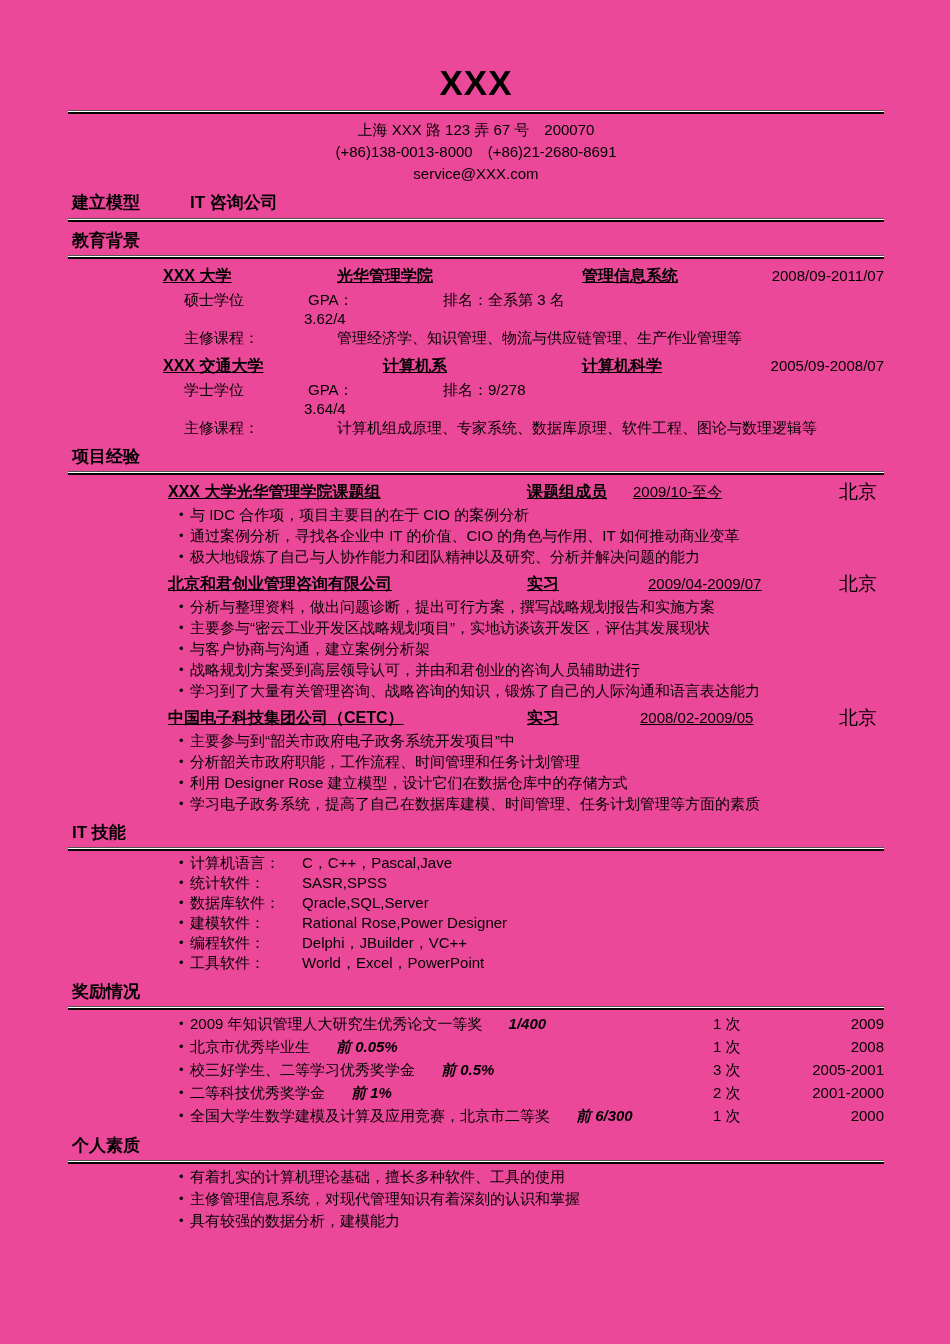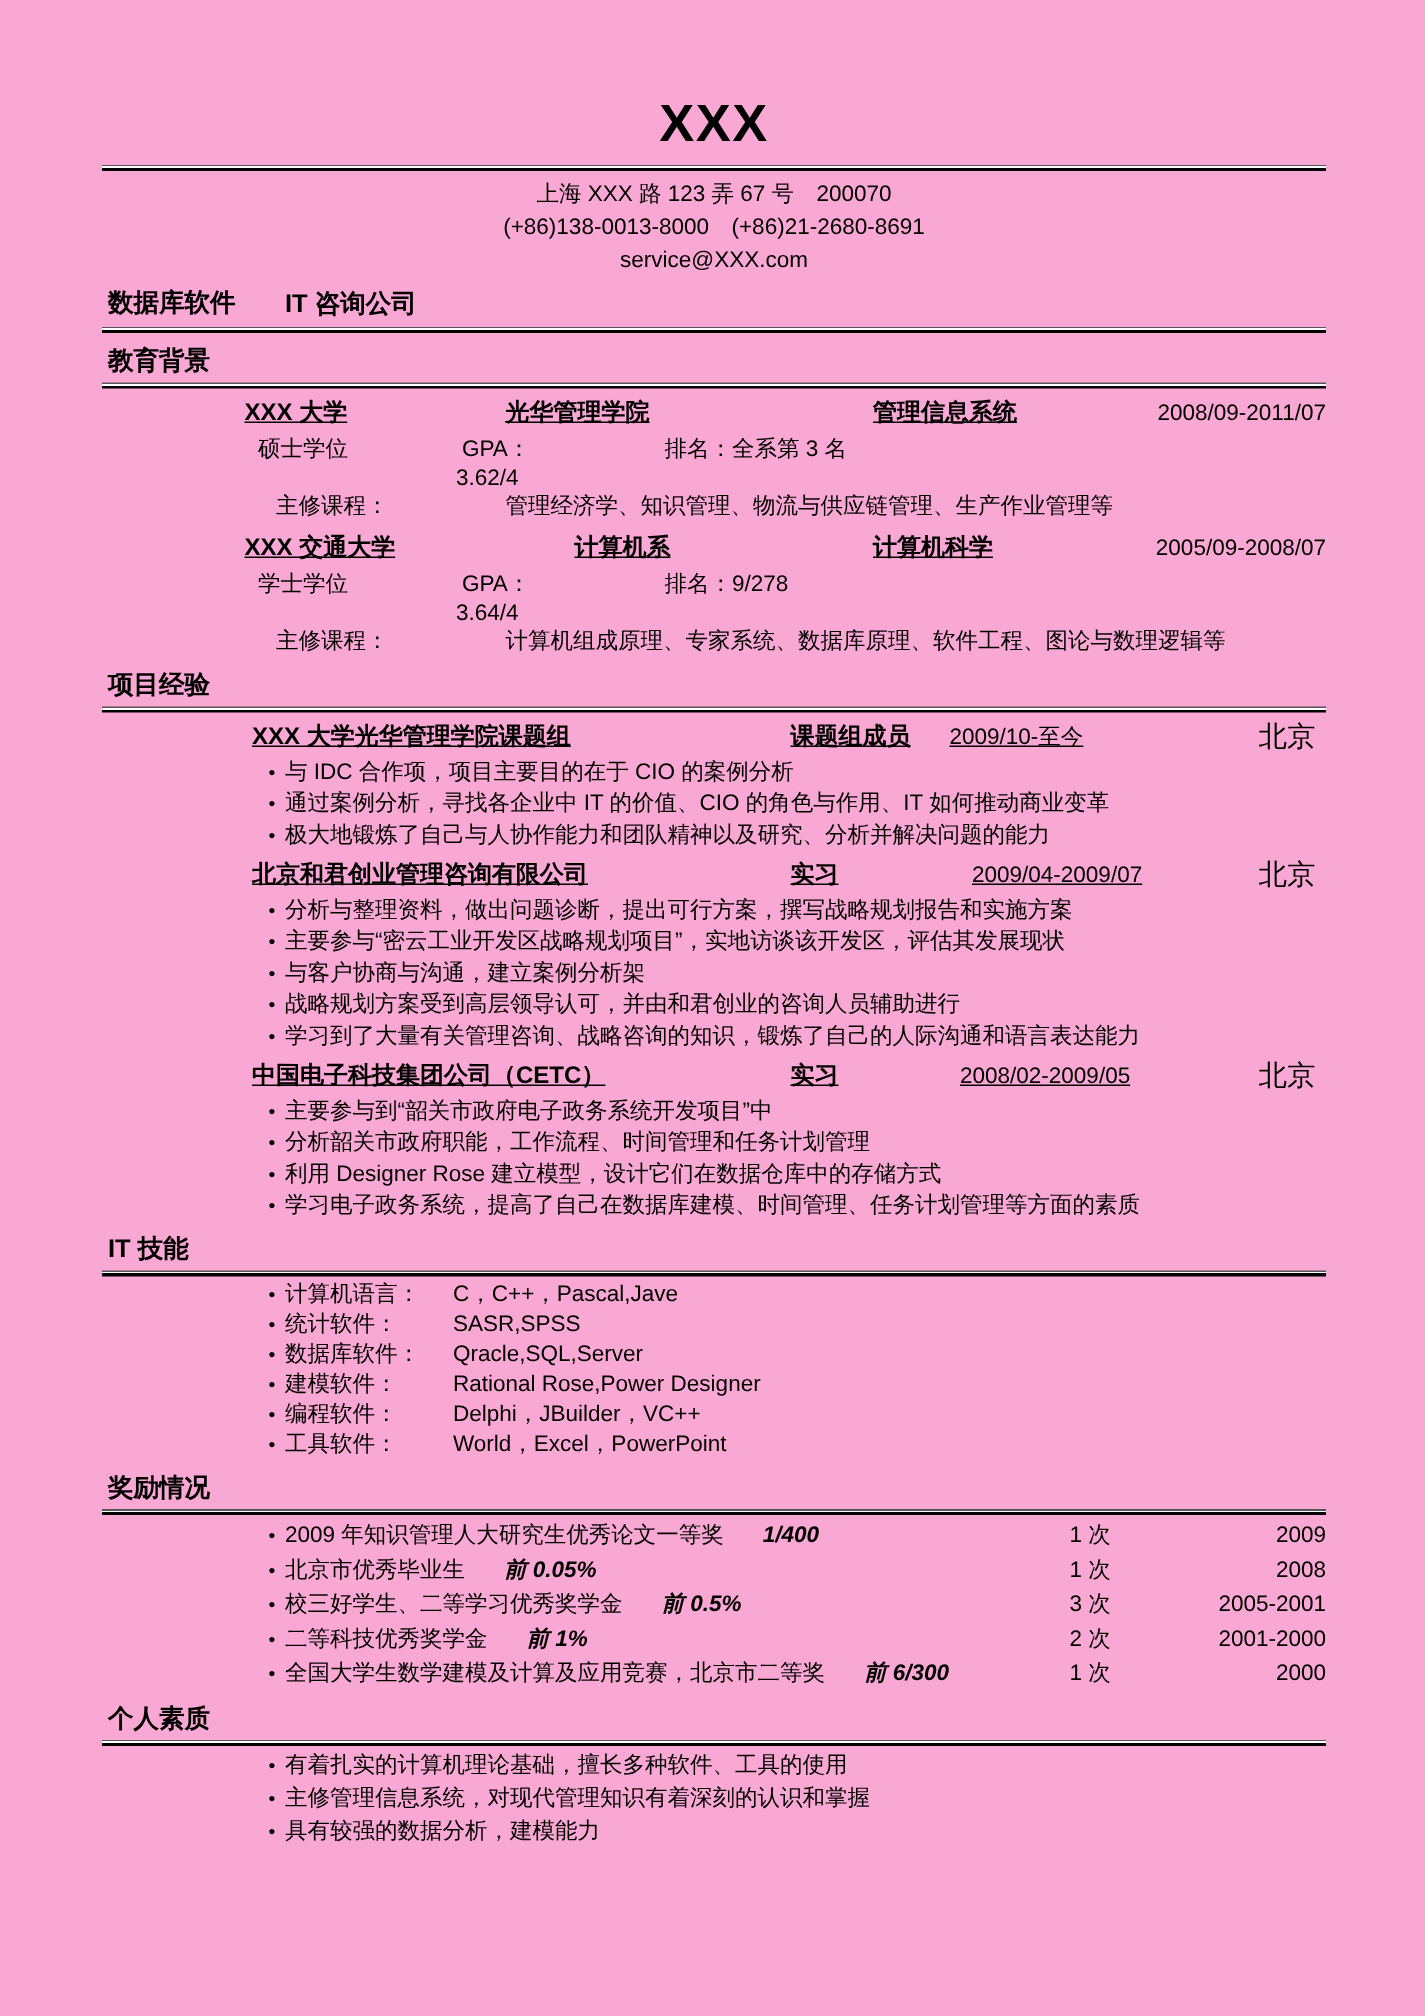--- a/index.html
+++ b/index.html
@@ -1,17 +1,17 @@
 <!DOCTYPE html>
 <html><head>
 <meta charset="utf-8">
 <style>
   html,body{margin:0;padding:0;background:#e8e8e8;}
   .page{
-    width:950px;height:1344px;background:#f9a8d4;position:relative;
+    width:950px;height:1344px;background:#ec4899;position:relative;
     font-family:"Liberation Sans","DejaVu Sans",sans-serif;color:#000;
     overflow:hidden;margin:0 auto;
   }
   .content{position:absolute;left:68px;top:0;width:816px;}
   .title{margin:0;padding-top:60px;height:46px;line-height:46px;
     text-align:center;font-size:35px;font-weight:700;letter-spacing:1px;}
   .hrule{height:4px;margin-top:4px;
     background:linear-gradient(to bottom,#555 0,#555 1px,#fff 1px,#fff 2px,#000 2px,#000 4px);}
   .contact{margin-top:5px;text-align:center;font-size:15px;line-height:22px;}
   .objective-row{position:relative;margin-top:7px;height:22px;line-height:22px;}
@@ -23,21 +23,21 @@
   .bold-u{font-weight:700;text-decoration:underline;}
   .u{text-decoration:underline;}
   
   .edu-head{height:21px;margin-top:6px;font-size:16px;line-height:21px;}
   .edu-head .school{left:95px;}
   .edu-head .college{left:269px;}
   .edu-head.e2 .college{left:315px;}
   .edu-head .major{left:514px;}
   .edu-head .date{right:0;text-align:right;font-size:15px;}
   .edu-degree{height:38px;margin-top:4px;}
-  .edu-degree .degree{left:104px;}
+  .edu-degree .degree{left:116px;}
   .edu-degree .gpa-label{left:240px;}
   .edu-degree .gpa{left:236px;top:19px;}
   .edu-degree .rank{left:375px;}
   .edu-courses{height:20px;}
   .edu-courses .lbl{left:116px;}
   .edu-courses .val{left:269px;}
   .edu2-gap{margin-top:7px;}
   
   .proj-head{height:21px;line-height:21px;font-size:16px;margin-top:6px;}
   .proj-head .org{left:100px;}
@@ -68,21 +68,21 @@
     <h1 class="title">XXX</h1>
     <div class="hrule"></div>
 
     <div class="contact">
       <div>上海 XXX 路 123 弄 67 号　200070</div>
       <div>(+86)138-0013-8000　(+86)21-2680-8691</div>
       <div>service@XXX.com</div>
     </div>
 
     <div class="objective-row">
-      <span class="sec-h">数据库软件</span>
+      <span class="sec-h">建立模型</span>
       <span class="obj-val">IT 咨询公司</span>
     </div>
     <div class="hrule"></div>
 
     <div class="sec-h sec-head">教育背景</div>
     <div class="hrule"></div>
 
     <div class="row edu-head e1">
       <span class="c school bold-u">XXX 大学</span>
       <span class="c college bold-u">光华管理学院</span>

